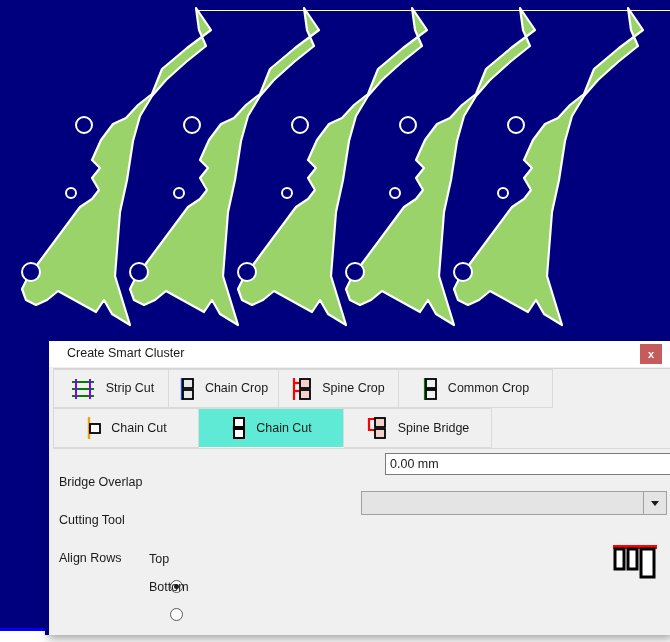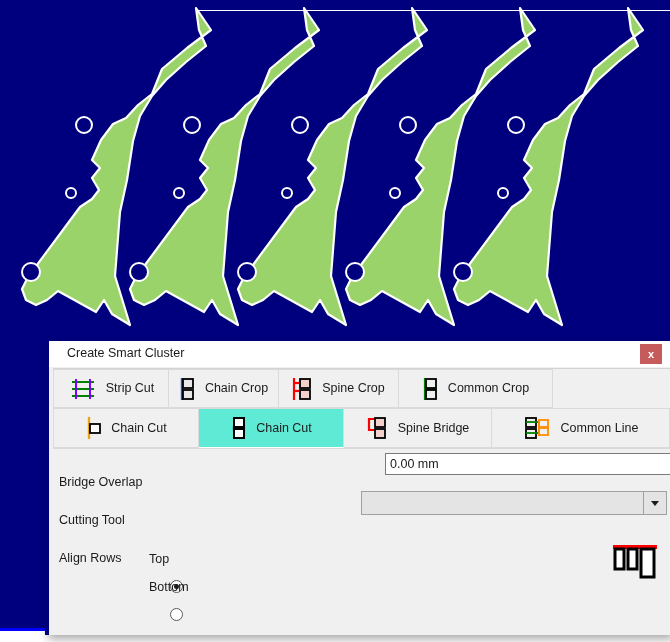--- a/index.html
+++ b/index.html
@@ -338,34 +338,20 @@
           <span class="tab-icon">
             <svg width="24" height="24" viewBox="0 0 24 24">
               <path d="M12,3 L3,3 L3,14 L10,14" stroke="#ff0000" stroke-width="2.2" fill="none"></path>
               <rect x="9" y="2" width="10" height="9" fill="#f2d0cc" stroke="#000" stroke-width="1.8"></rect>
               <rect x="9" y="13" width="10" height="9" fill="#f2d0cc" stroke="#000" stroke-width="1.8"></rect>
             </svg>
           </span>
           <span class="tab-label">Spine Bridge</span>
         </div>
 
-        <div class="tab r2-c3">
-          <span class="tab-icon">
-            <svg width="30" height="24" viewBox="0 0 30 24">
-              <rect x="3" y="2" width="10" height="9" fill="none" stroke="#000" stroke-width="1.8"></rect>
-              <rect x="3" y="13" width="10" height="9" fill="none" stroke="#000" stroke-width="1.8"></rect>
-              <line x1="3" y1="6" x2="16" y2="6" stroke="#008000" stroke-width="1.8"></line>
-              <line x1="3" y1="17" x2="16" y2="17" stroke="#008000" stroke-width="1.8"></line>
-              <rect x="16" y="4" width="9" height="7" fill="none" stroke="#ff8c00" stroke-width="1.8"></rect>
-              <rect x="16" y="12" width="9" height="7" fill="none" stroke="#ff8c00" stroke-width="1.8"></rect>
-              <line x1="16" y1="3" x2="16" y2="20" stroke="#ff8c00" stroke-width="1.8"></line>
-            </svg>
-          </span>
-          <span class="tab-label">Common Line</span>
-        </div>
       </div>
     </div>
     <div class="tabs-underline"></div>
 
     <div class="form-area">
 
       <div class="field-label lbl-bridge">Bridge Overlap</div>
       <input class="text-input" type="text" value="0.00 mm" style="">
 
       <div class="field-label lbl-tool">Cutting Tool</div>

